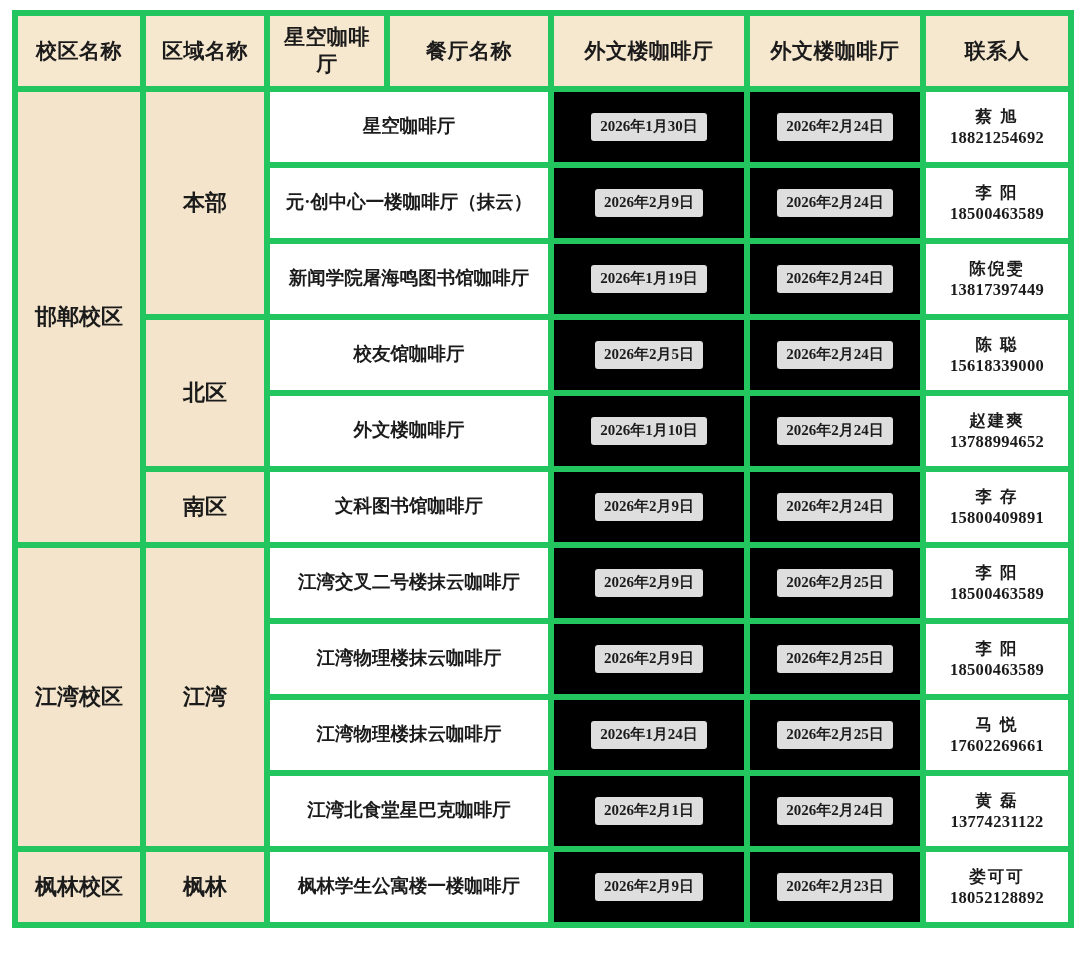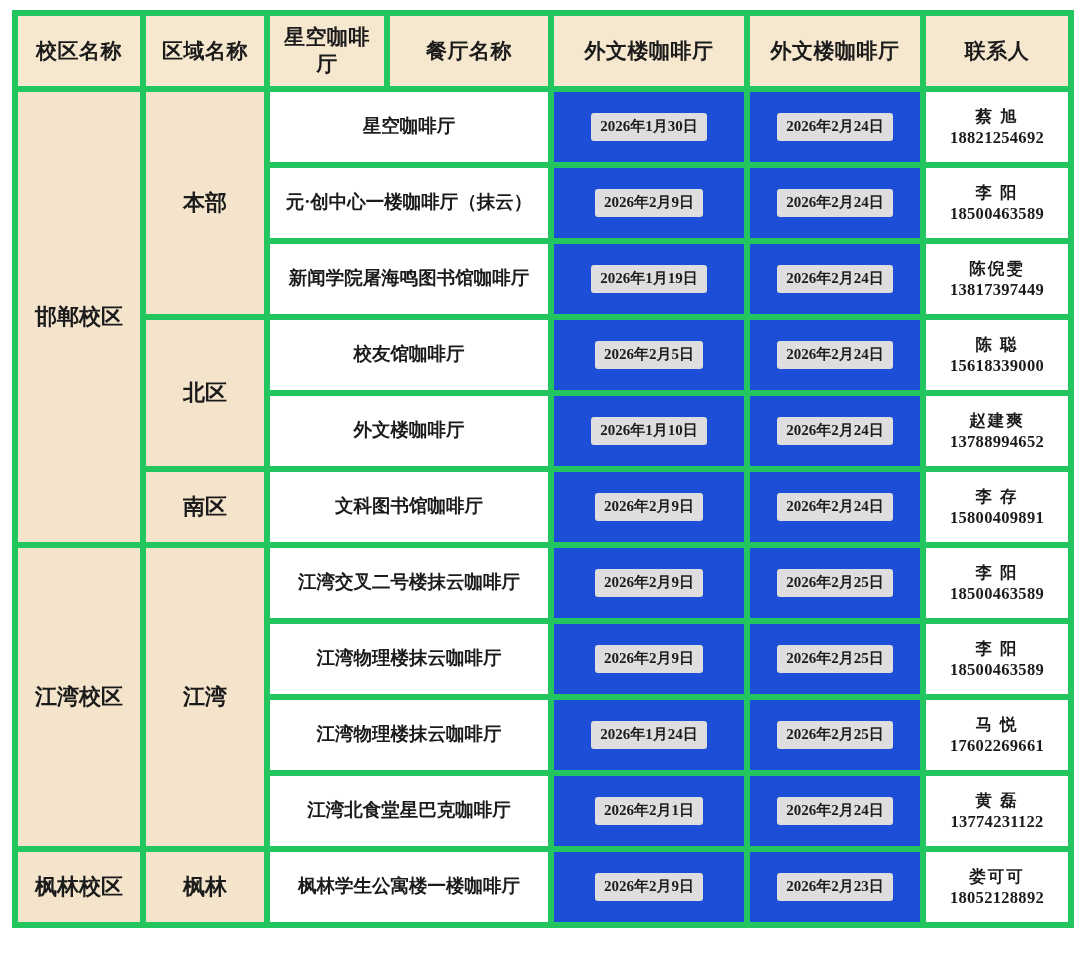--- a/index.html
+++ b/index.html
@@ -57,21 +57,21 @@
     background: #f3e4cb;
     font-size: 22px;
   }
   td.name {
     background: #ffffff;
     font-size: 18.5px;
     padding-left: 6px;
     padding-right: 6px;
   }
   td.date {
-    background: #1d4ed8;
+    background: #000000;
     font-size: 15px;
     font-weight: bold;
   }
   td.date .pill {
     display: inline-block;
     background: #dedede;
     border-radius: 3px;
     padding: 4px 9px;
     color: #1b1b1b;
     white-space: nowrap;

